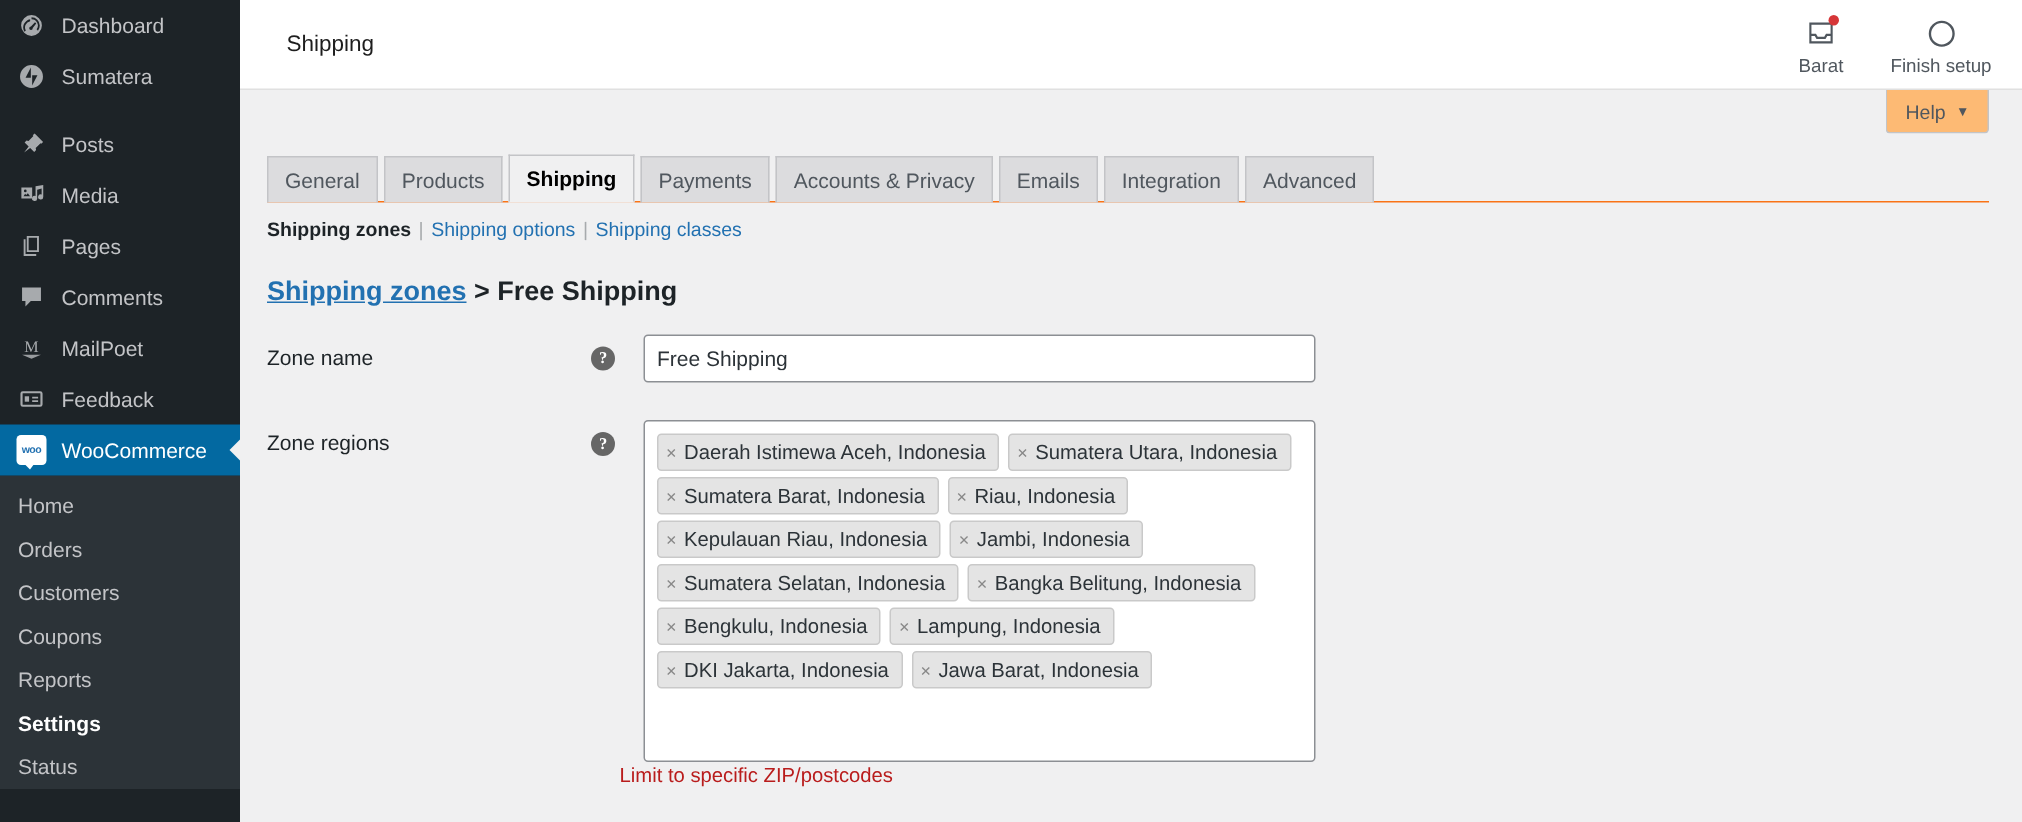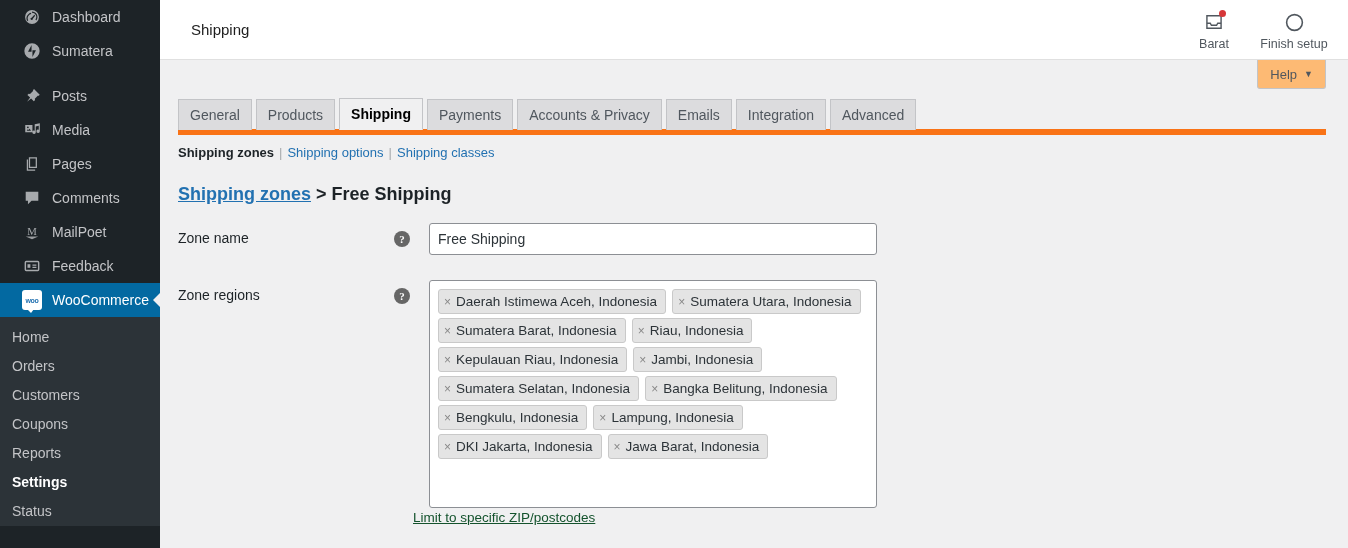--- a/index.html
+++ b/index.html
@@ -16,21 +16,21 @@
 
   
   #sidebar {
     position: absolute; left: 0; top: 0;
     width: 160px; height: 548px;
     background: #1d2327;
     overflow: hidden;
   }
   .menu-item {
     display: flex; align-items: center;
-    height: 34px; padding-left: 22px;
+    height: 34px; padding-left: 11px;
     color: #c3c4c7; font-size: 14px;
     position: relative;
   }
   .menu-item .mi-label { margin-left: 10px; line-height: 1; }
   .menu-gap { height: 11px; }
   .mi-icon {
     width: 20px; height: 20px;
     display: flex; align-items: center; justify-content: center;
     color: #a7aaad; flex: 0 0 20px;
   }
@@ -122,21 +122,21 @@
   #help-button .caret { margin-left: 7px; font-size: 9px; }
 
   
   #content { padding: 0 0 0 18px; position: relative; }
 
   
   #nav-tabs {
     position: relative;
     margin-top: 40px;
     height: 35px;
-    border-bottom: 6px solid #f97316;
+    border-bottom: 1px solid #f97316;
     width: 1148px;
     display: flex; align-items: flex-end;
   }
   .nav-tab {
     background: #dcdcde;
     border: 1px solid #c3c4c7;
     border-bottom: none;
     margin: 0 4px -1px 0;
     padding: 0 11px;
     height: 31px; line-height: 30px;
@@ -215,21 +215,21 @@
     display: flex; align-items: center;
     font-size: 13.5px; color: #2c3338;
     white-space: nowrap;
   }
   .region-tag .tag-x {
     color: #888; font-size: 12px; margin-right: 5px;
   }
 
   #postcode-link {
     margin-left: 235px; margin-top: 11px;
-    color: #14532d; font-size: 13.5px; text-decoration: underline;
+    color: #b91c1c; font-size: 13.5px;
   }
 </style>
 </head>
 <body>
 
 <div id="app">
 
   <nav id="sidebar">
 
     <div class="menu-item">

